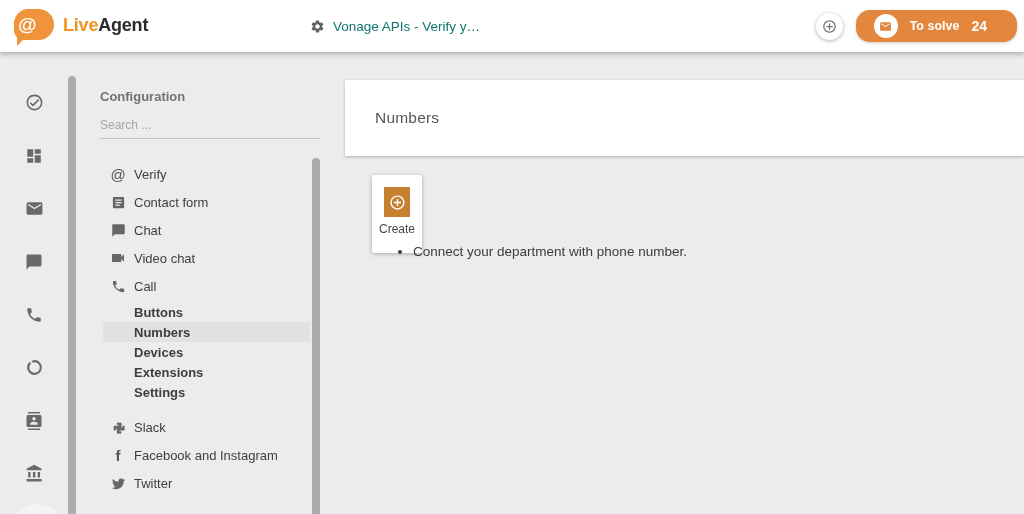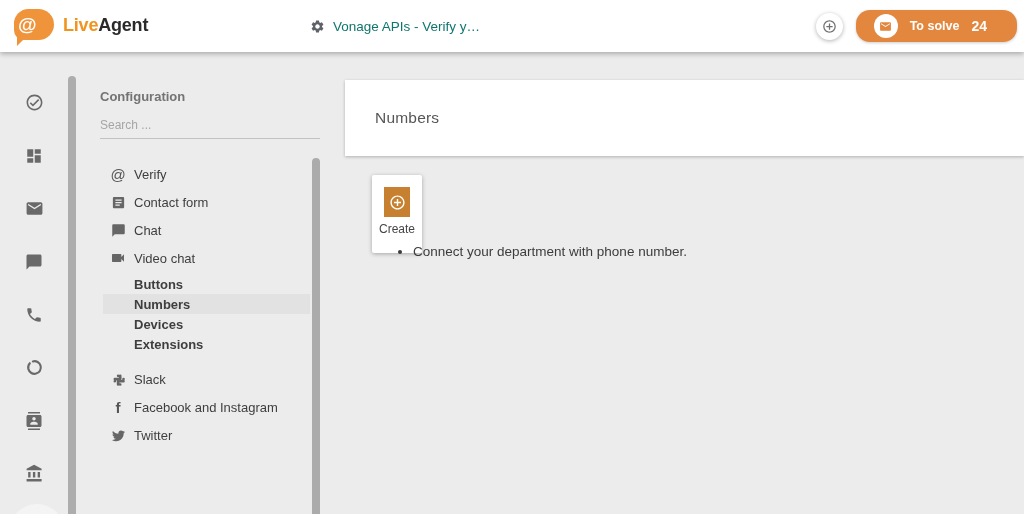--- a/index.html
+++ b/index.html
@@ -189,34 +189,45 @@
         <span>Chat</span>
       </div>
       <div class="nav-row">
         <span class="icn">
             <svg width="16" height="16" viewBox="0 0 24 24" fill="currentColor">
               <path d="M17 10.5V7c0-.55-.45-1-1-1H4c-.55 0-1 .45-1 1v10c0 .55.45 1 1 1h12c.55 0 1-.45 1-1v-3.5l4 4v-11l-4 4z"></path>
             </svg>
           </span>
         <span>Video chat</span>
       </div>
+      <div class="nav-row">
+        <span class="icn">
+            <svg width="15" height="15" viewBox="0 0 24 24" fill="currentColor">
+              <path d="M6.62 10.79c1.44 2.83 3.76 5.14 6.59 6.59l2.2-2.2c.27-.27.67-.36 1.02-.24 1.12.37 2.33.57 3.57.57.55 0 1 .45 1 1V20c0 .55-.45 1-1 1-9.39 0-17-7.61-17-17 0-.55.45-1 1-1h3.5c.55 0 1 .45 1 1 0 1.25.2 2.45.57 3.57.11.35.03.74-.25 1.02l-2.2 2.2z"></path>
+            </svg>
+          </span>
+        <span>Call</span>
+      </div>
     </div>
 
     <div class="subs">
       <div class="sub-row">
           <span>Buttons</span>
         </div>
       <div class="sub-row selected">
           <span>Numbers</span>
         </div>
       <div class="sub-row">
           <span>Devices</span>
         </div>
       <div class="sub-row">
           <span>Extensions</span>
+        </div>
+      <div class="sub-row">
+          <span>Settings</span>
         </div>
     </div>
 
     <div class="integrations">
       <div class="nav-row">
         <span class="icn">
             <svg width="15" height="15" viewBox="0 0 24 24" fill="currentColor">
               <path d="M8.21 14.79a2.1 2.1 0 1 1-2.1-2.1h2.1zM9.26 14.79a2.1 2.1 0 0 1 4.2 0v5.25a2.1 2.1 0 1 1-4.2 0zM11.36 8.21a2.1 2.1 0 1 1 2.1-2.1v2.1zM11.36 9.26a2.1 2.1 0 0 1 0 4.2H6.11a2.1 2.1 0 1 1 0-4.2zM17.94 11.36a2.1 2.1 0 1 1 2.1 2.1h-2.1zM16.89 11.36a2.1 2.1 0 0 1-4.2 0V6.11a2.1 2.1 0 1 1 4.2 0zM14.79 17.94a2.1 2.1 0 1 1-2.1 2.1v-2.1zM14.79 16.89a2.1 2.1 0 0 1 0-4.2h5.25a2.1 2.1 0 1 1 0 4.2z"></path>
             </svg>
           </span>

